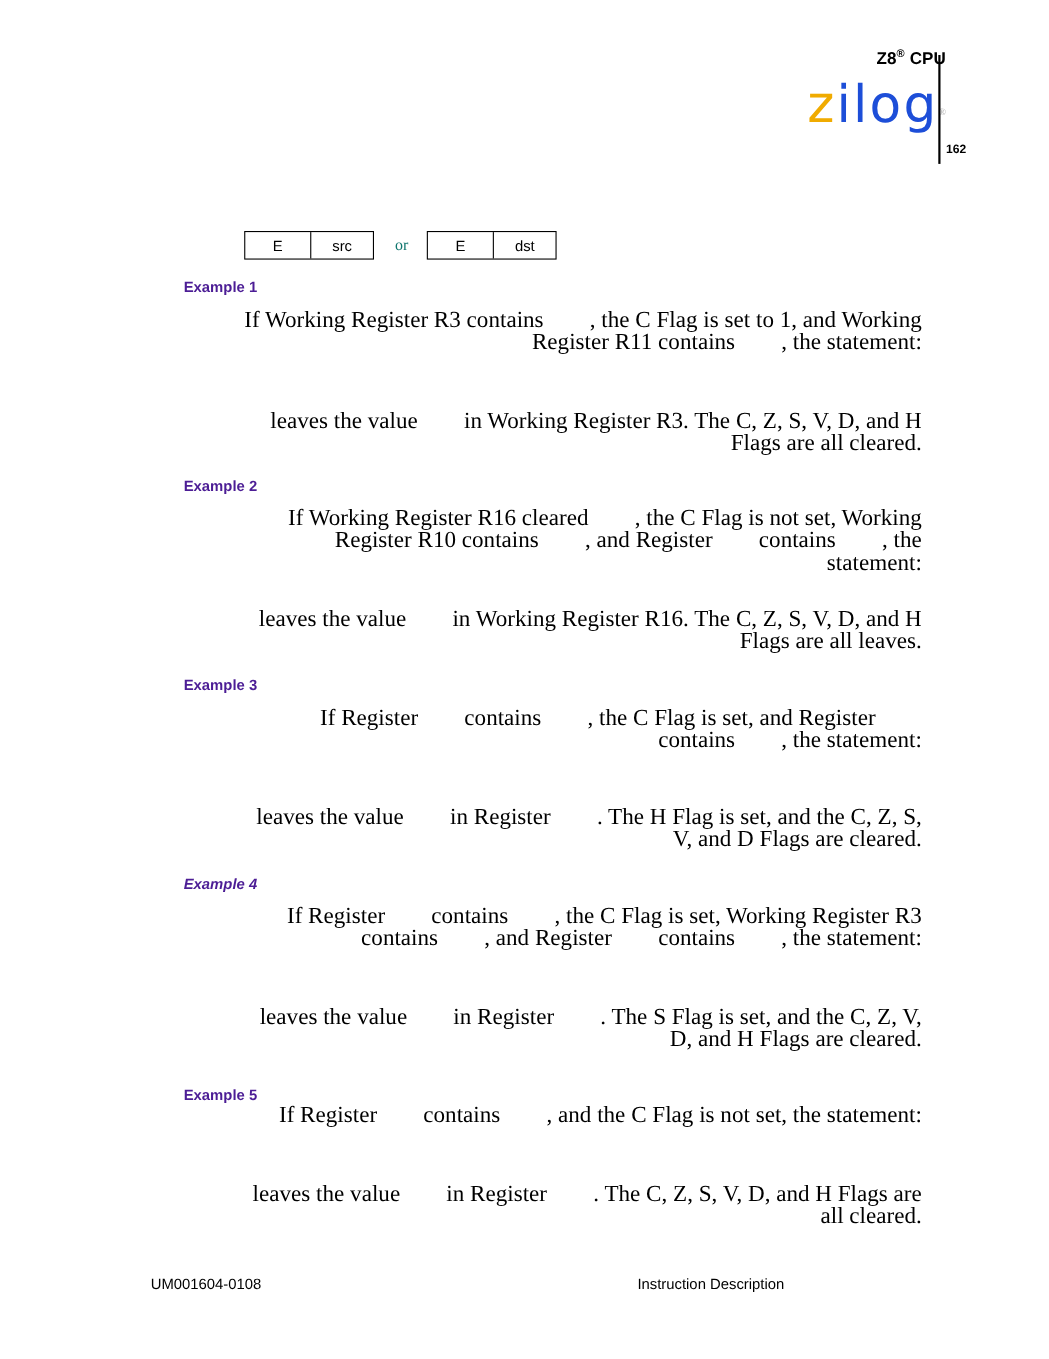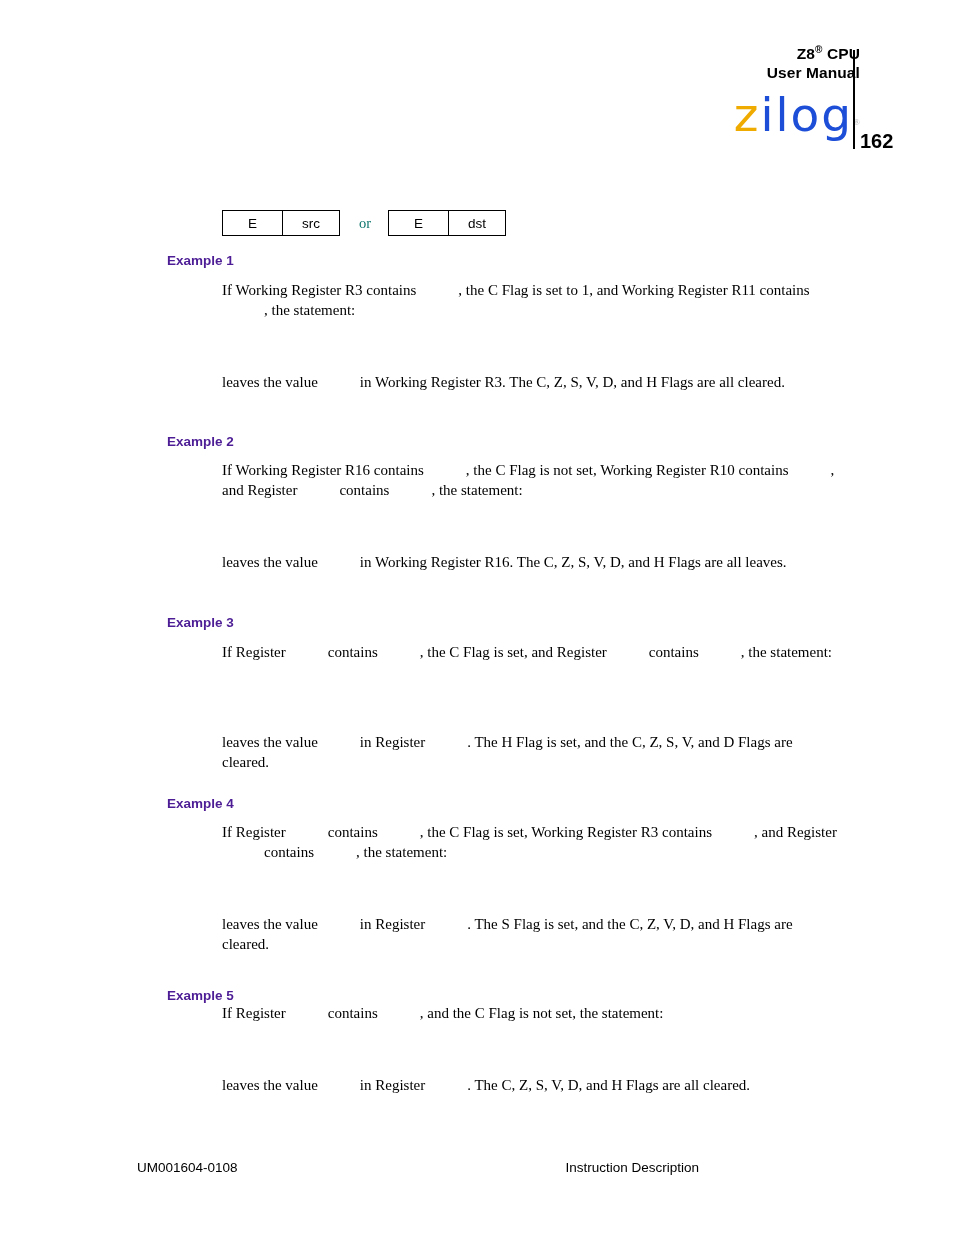--- a/index.html
+++ b/index.html
@@ -67,21 +67,21 @@
     width: 2px;
     height: 99px;
     background: #000000;
   }
   .page-number {
     position: absolute;
     left: 860px;
     top: 130px;
     font-family: "Liberation Sans", "DejaVu Sans", sans-serif;
     font-weight: bold;
-    font-size: 20px;
+    font-size: 11px;
     color: #000;
   }
 
   
   .opcode-row {
     position: absolute;
     left: 222px;
     top: 210px;
     display: flex;
     align-items: center;
@@ -124,24 +124,24 @@
     font-size: 13.5px;
     color: #4c1d95;
     white-space: nowrap;
   }
 
   .body-para {
     position: absolute;
     left: 222px;
     width: 616px;
     font-family: "Liberation Serif", "DejaVu Serif", serif;
-    font-size: 15px;
+    font-size: 21px;
     line-height: 20.3px;
     color: #000;
-    text-align: left;
+    text-align: right;
   }
   
   .gap { display: inline-block; }
   .g-med    { width: 42px; }
 
   .statement-line {
     position: absolute;
     left: 246px;
     width: 560px;
     height: 20px;
@@ -157,32 +157,31 @@
   }
   .footer-left, .footer-right {
     position: absolute;
     top: 0;
     font-family: "Liberation Sans", "DejaVu Sans", sans-serif;
     font-size: 13.5px;
     color: #000;
     white-space: nowrap;
   }
   .footer-left { left: 137px; }
-  .footer-right { right: 127px; }
+  .footer-right { right: 113px; }
 </style>
 </head>
 <body>
 
 <div class="page">
 
   <div class="page-header">
     <div class="header-title">
       <span>Z8</span><sup>®</sup><span> CPU</span>
     </div>
-    <div class="header-title">User Manual</div>
     <div class="logo">
       <span class="logo-text logo-z">z</span><span class="logo-text logo-ilog">ilog</span><span class="logo-reg">®</span>
     </div>
   </div>
 
   <div class="header-rule"></div>
   <div class="page-number">162</div>
 
   <div class="opcode-row">
     <div class="opcode-box">
@@ -202,37 +201,37 @@
     <div class="body-para" style="top:280px;">
       <span>If Working Register R3 contains</span><span class="gap g-med"></span><span>, the C Flag is set to 1, and Working Register R11 contains</span><span class="gap g-med"></span><span>, the statement:</span>
     </div>
     <div class="statement-line" style="top:330px;"></div>
     <div class="body-para" style="top:372px;">
       <span>leaves the value</span><span class="gap g-med"></span><span>in Working Register R3. The C, Z, S, V, D, and H Flags are all cleared.</span>
     </div>
 
     <div class="example-heading" style="top:434px;">Example 2</div>
     <div class="body-para" style="top:460px;">
-      <span>If Working Register R16 contains</span><span class="gap g-med"></span><span>, the C Flag is not set, Working Register R10 contains</span><span class="gap g-med"></span><span>, and Register</span><span class="gap g-med"></span><span>contains</span><span class="gap g-med"></span><span>, the statement:</span>
+      <span>If Working Register R16 cleared</span><span class="gap g-med"></span><span>, the C Flag is not set, Working Register R10 contains</span><span class="gap g-med"></span><span>, and Register</span><span class="gap g-med"></span><span>contains</span><span class="gap g-med"></span><span>, the statement:</span>
     </div>
     <div class="statement-line" style="top:512px;"></div>
     <div class="body-para" style="top:552px;">
       <span>leaves the value</span><span class="gap g-med"></span><span>in Working Register R16. The C, Z, S, V, D, and H Flags are all leaves.</span>
     </div>
 
     <div class="example-heading" style="top:615px;">Example 3</div>
     <div class="body-para" style="top:642px;">
       <span>If Register</span><span class="gap g-med"></span><span>contains</span><span class="gap g-med"></span><span>, the C Flag is set, and Register</span><span class="gap g-med"></span><span>contains</span><span class="gap g-med"></span><span>, the statement:</span>
     </div>
     <div class="statement-line" style="top:694px;"></div>
     <div class="body-para" style="top:732px;">
       <span>leaves the value</span><span class="gap g-med"></span><span>in Register</span><span class="gap g-med"></span><span>. The H Flag is set, and the C, Z, S, V, and D Flags are cleared.</span>
     </div>
 
-    <div class="example-heading" style="top:796px;">Example 4</div>
+    <div class="example-heading" style="top:796px;font-style:italic;">Example 4</div>
     <div class="body-para" style="top:822px;">
       <span>If Register</span><span class="gap g-med"></span><span>contains</span><span class="gap g-med"></span><span>, the C Flag is set, Working Register R3 contains</span><span class="gap g-med"></span><span>, and Register</span><span class="gap g-med"></span><span>contains</span><span class="gap g-med"></span><span>, the statement:</span>
     </div>
     <div class="statement-line" style="top:874px;"></div>
     <div class="body-para" style="top:914px;">
       <span>leaves the value</span><span class="gap g-med"></span><span>in Register</span><span class="gap g-med"></span><span>. The S Flag is set, and the C, Z, V, D, and H Flags are cleared.</span>
     </div>
 
     <div class="example-heading" style="top:976px;margin-top:12px;">Example 5</div>
     <div class="body-para" style="top:1003px;">

